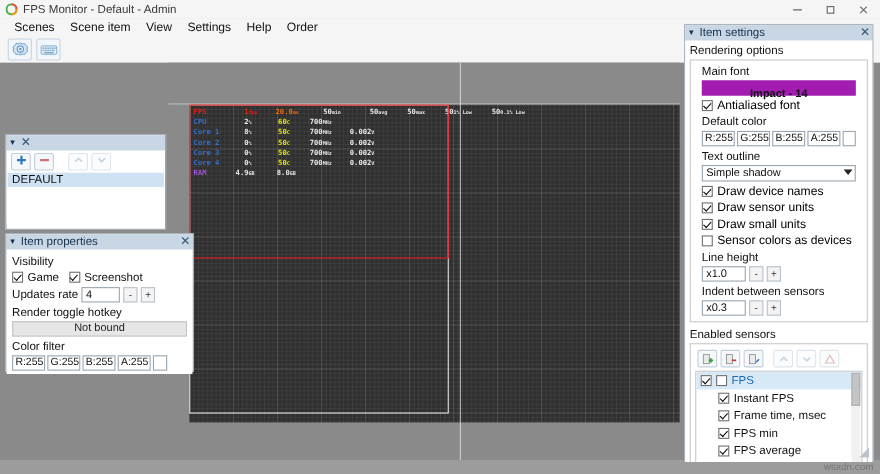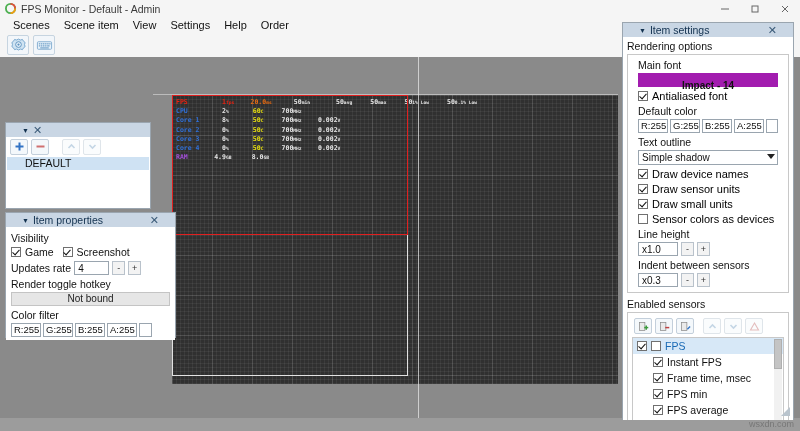--- a/index.html
+++ b/index.html
@@ -49,33 +49,33 @@
   .osd .v{display:inline-block;text-align:right;}
   .osd .u{font-size:4.6px;font-weight:bold;}
   .c-red{color:#e8200f;}
   .c-org{color:#e86a10;}
   .c-blue{color:#2e6fd8;}
   .c-yel{color:#e8e010;}
   .c-wht{color:#e8e8e8;}
   .c-pur{color:#a24fd8;}
   
   .panel{position:absolute;background:#fff;border:1px solid #9aa5af;box-sizing:border-box;}
-  .panel-title{height:14px;background:#c9d6e4;display:flex;align-items:center;padding:0 16px;box-sizing:border-box;font-size:10.5px;color:#12314f;}
+  .panel-title{height:14px;background:#c9d6e4;display:flex;align-items:center;padding:0 2px;box-sizing:border-box;font-size:10.5px;color:#12314f;}
   .panel-title .caret{font-size:7px;margin-right:4px;color:#12314f;}
   .panel-title .ttl{flex:1;white-space:nowrap;}
   .panel-title .close{font-size:11px;color:#3a5a78;line-height:1;}
   .panel-body{background:#fff;}
   
   #scene-items{left:5px;top:65px;width:146px;height:87px;}
   .si-tools{height:20px;display:flex;align-items:center;padding:2px 4px;box-sizing:border-box;gap:3px;}
   .sq-btn{width:18px;height:16px;border:1px solid #c3cfdb;background:#f4f8fb;border-radius:2px;display:flex;align-items:center;justify-content:center;box-sizing:border-box;}
   .sq-btn.sp{margin-left:10px;}
   .sq-btn.dis{border-color:#dfe5ea;background:#fafcfd;}
   .si-list{margin:0 1px;height:46px;background:#fff;}
-  .si-row{height:13px;line-height:13px;padding-left:18px;background:#cfe2f3;font-size:10.5px;color:#111;}
+  .si-row{height:13px;line-height:13px;padding-left:4px;background:#cfe2f3;font-size:10.5px;color:#111;}
   
   #item-props{left:5px;top:155px;width:171px;height:126px;}
   .ip-body{padding:3px 5px;box-sizing:border-box;font-size:10.5px;color:#111;}
   .lbl-sm{font-size:10.5px;color:#111;margin:2px 0 2px;}
   .chk-row{display:flex;align-items:center;gap:4px;margin-bottom:3px;}
   .chk{width:10px;height:10px;border:1px solid #707070;background:#fff;position:relative;box-sizing:border-box;flex:none;}
   .chk.on:after{content:"";position:absolute;left:1.5px;top:0px;width:3px;height:6px;border:solid #111;border-width:0 1.6px 1.6px 0;transform:rotate(42deg);}
   .row-inline{display:flex;align-items:center;gap:3px;margin-bottom:3px;}
   .tbox{border:1px solid #9aa5af;background:#fff;height:14px;line-height:13px;font-size:10px;padding:0 3px;box-sizing:border-box;color:#111;}
   .mini-btn{width:13px;height:14px;border:1px solid #b9c2cb;background:#f3f3f3;font-size:9px;line-height:12px;text-align:center;color:#333;box-sizing:border-box;}

